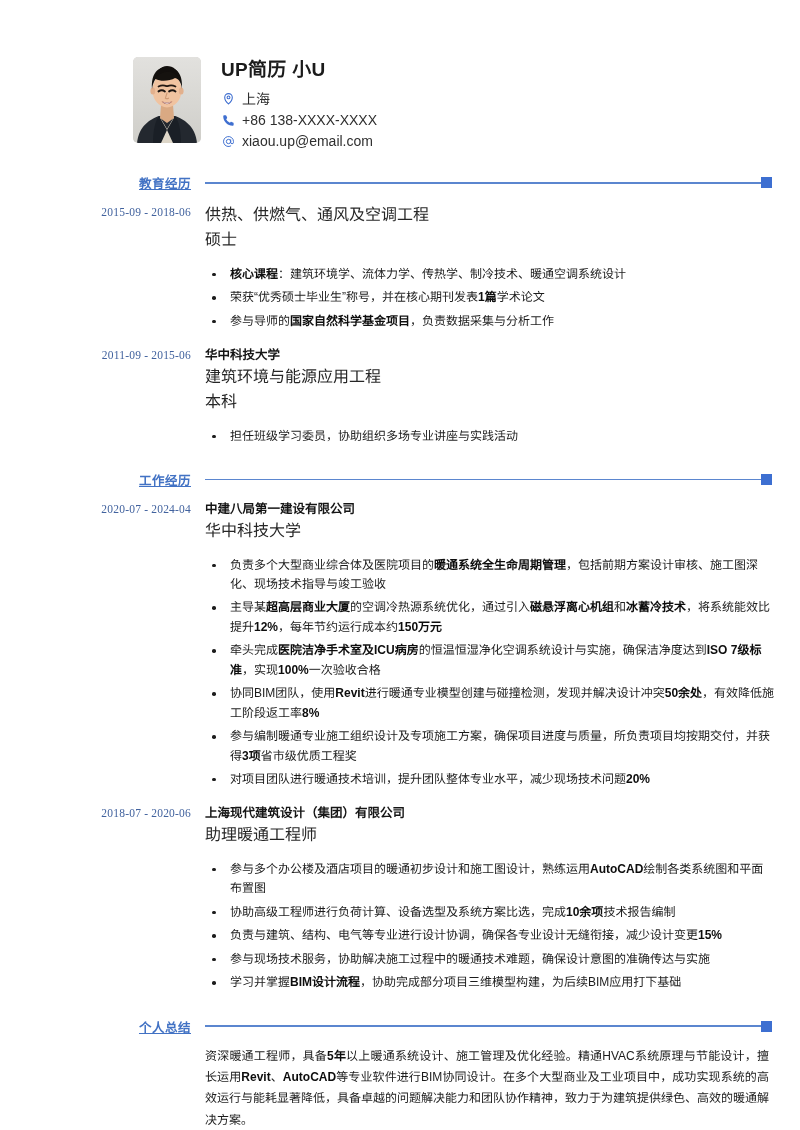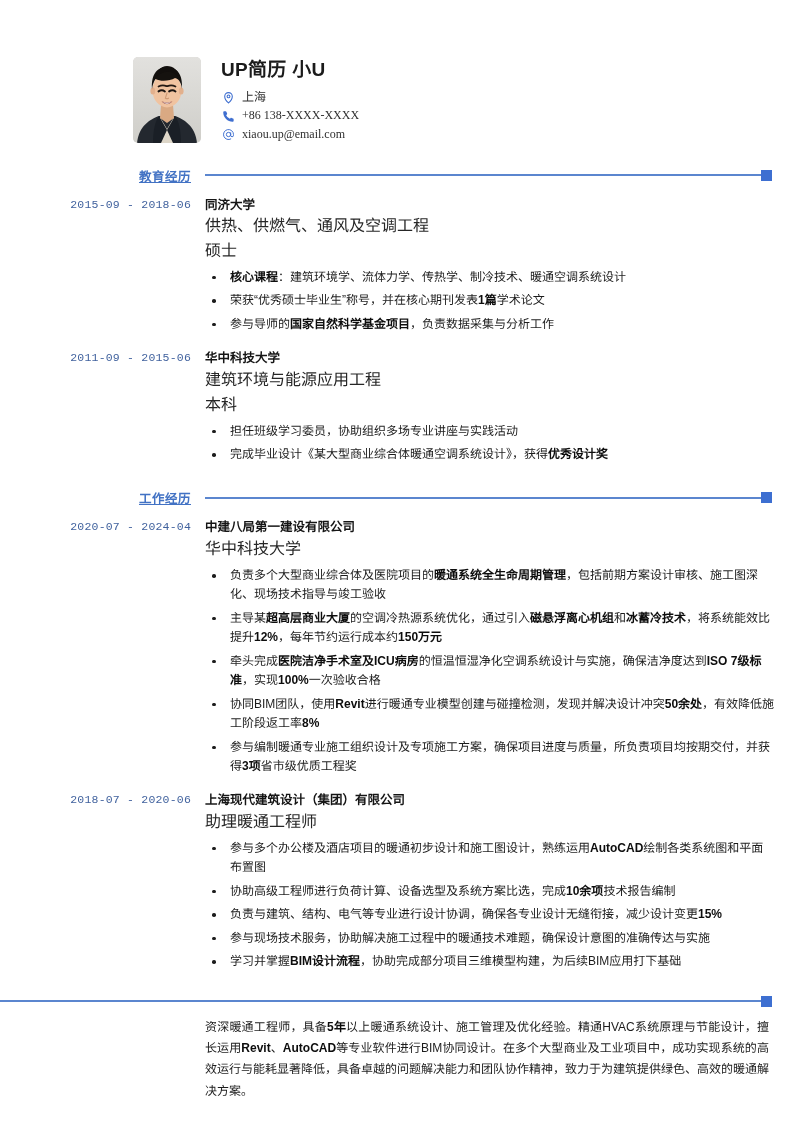--- a/index.html
+++ b/index.html
@@ -65,24 +65,23 @@
     height: 14px;
     flex: 0 0 14px;
     margin-right: 7px;
     display: inline-flex;
     align-items: center;
     justify-content: center;
     color: #3f6fd0;
   }
   .contact-icon svg { display:block; }
   .contact-text {
-    font-size: 12px;
+    font-size: 14px;
     color: #2f2f2f;
     line-height: 1.3;
-    font-family: Liberation Serif, serif;
   }
 
   
   .section-head {
     display: flex;
     align-items: center;
     margin-top: 20px;
     padding-left: 0;
   }
   .section-title {
@@ -117,21 +116,21 @@
     align-items: flex-start;
     margin-top: 11px;
   }
   .entry-date {
     width: 205px;
     flex: 0 0 205px;
     text-align: right;
     padding-right: 14px;
     font-size: 11.5px;
     color: #41629e;
-    font-family: Liberation Mono, monospace;
+    font-family: Liberation Serif, serif;
     line-height: 1.45;
     padding-top: 1px;
     letter-spacing: .2px;
   }
   .entry-body {
     flex: 1 1 auto;
     padding-right: 25px;
   }
   .entry-org {
     font-size: 12.5px;
@@ -139,21 +138,21 @@
     color: #151515;
     line-height: 1.5;
   }
   .entry-sub {
     font-size: 16px;
     color: #262626;
     line-height: 1.55;
   }
   .bullets {
     list-style: none;
-    margin: 4px 0 0 0;
+    margin: 12px 0 0 0;
     padding: 0;
   }
   .bullets li {
     position: relative;
     padding-left: 25px;
     font-size: 12px;
     line-height: 1.62;
     color: #1c1c1c;
     margin-bottom: 4px;
   }
@@ -272,76 +271,76 @@
 
   <div id="sections-root">
       <div class="section-head">
         <div class="section-title">教育经历</div>
         <div class="section-rule"></div>
         <div class="section-cap"></div>
       </div>
       <div class="entry">
         <div class="entry-date">2015-09 - 2018-06</div>
         <div class="entry-body">
-          <div class="entry-org">同济大学</div>
           <div class="entry-sub">供热、供燃气、通风及空调工程</div>
           <div class="entry-sub">硕士</div>
           <ul class="bullets">
             <li><b>核心课程</b>：建筑环境学、流体力学、传热学、制冷技术、暖通空调系统设计</li>
             <li>荣获“优秀硕士毕业生”称号，并在核心期刊发表<b>1篇</b>学术论文</li>
             <li>参与导师的<b>国家自然科学基金项目</b>，负责数据采集与分析工作</li>
           </ul>
         </div>
       </div>
       <div class="entry">
         <div class="entry-date">2011-09 - 2015-06</div>
         <div class="entry-body">
           <div class="entry-org">华中科技大学</div>
           <div class="entry-sub">建筑环境与能源应用工程</div>
           <div class="entry-sub">本科</div>
           <ul class="bullets">
             <li>担任班级学习委员，协助组织多场专业讲座与实践活动</li>
-            <li>完成毕业设计《某大型商业综合体暖通空调系统设计》，获得<b>优秀设计奖</b></li>
           </ul>
         </div>
       </div>
       <div class="section-head">
         <div class="section-title">工作经历</div>
         <div class="section-rule"></div>
         <div class="section-cap"></div>
       </div>
       <div class="entry">
         <div class="entry-date">2020-07 - 2024-04</div>
         <div class="entry-body">
           <div class="entry-org">中建八局第一建设有限公司</div>
           <div class="entry-sub">华中科技大学</div>
           <ul class="bullets">
             <li>负责多个大型商业综合体及医院项目的<b>暖通系统全生命周期管理</b>，包括前期方案设计审核、施工图深化、现场技术指导与竣工验收</li>
             <li>主导某<b>超高层商业大厦</b>的空调冷热源系统优化，通过引入<b>磁悬浮离心机组</b>和<b>冰蓄冷技术</b>，将系统能效比提升<b>12%</b>，每年节约运行成本约<b>150万元</b></li>
             <li>牵头完成<b>医院洁净手术室及ICU病房</b>的恒温恒湿净化空调系统设计与实施，确保洁净度达到<b>ISO 7级标准</b>，实现<b>100%</b>一次验收合格</li>
             <li>协同BIM团队，使用<b>Revit</b>进行暖通专业模型创建与碰撞检测，发现并解决设计冲突<b>50余处</b>，有效降低施工阶段返工率<b>8%</b></li>
             <li>参与编制暖通专业施工组织设计及专项施工方案，确保项目进度与质量，所负责项目均按期交付，并获得<b>3项</b>省市级优质工程奖</li>
+            <li>对项目团队进行暖通技术培训，提升团队整体专业水平，减少现场技术问题<b>20%</b></li>
           </ul>
         </div>
       </div>
       <div class="entry">
         <div class="entry-date">2018-07 - 2020-06</div>
         <div class="entry-body">
           <div class="entry-org">上海现代建筑设计（集团）有限公司</div>
           <div class="entry-sub">助理暖通工程师</div>
           <ul class="bullets">
             <li>参与多个办公楼及酒店项目的暖通初步设计和施工图设计，熟练运用<b>AutoCAD</b>绘制各类系统图和平面布置图</li>
             <li>协助高级工程师进行负荷计算、设备选型及系统方案比选，完成<b>10余项</b>技术报告编制</li>
             <li>负责与建筑、结构、电气等专业进行设计协调，确保各专业设计无缝衔接，减少设计变更<b>15%</b></li>
             <li>参与现场技术服务，协助解决施工过程中的暖通技术难题，确保设计意图的准确传达与实施</li>
             <li>学习并掌握<b>BIM设计流程</b>，协助完成部分项目三维模型构建，为后续BIM应用打下基础</li>
           </ul>
         </div>
       </div>
       <div class="section-head">
+        <div class="section-title">个人总结</div>
         <div class="section-rule"></div>
         <div class="section-cap"></div>
       </div>
       <div class="summary-body">
         <div class="summary-spacer"></div>
         <div class="summary-text">资深暖通工程师，具备<b>5年</b>以上暖通系统设计、施工管理及优化经验。精通HVAC系统原理与节能设计，擅长运用<b>Revit</b>、<b>AutoCAD</b>等专业软件进行BIM协同设计。在多个大型商业及工业项目中，成功实现系统的高效运行与能耗显著降低，具备卓越的问题解决能力和团队协作精神，致力于为建筑提供绿色、高效的暖通解决方案。</div>
       </div>
     </div>
 
 </div>

